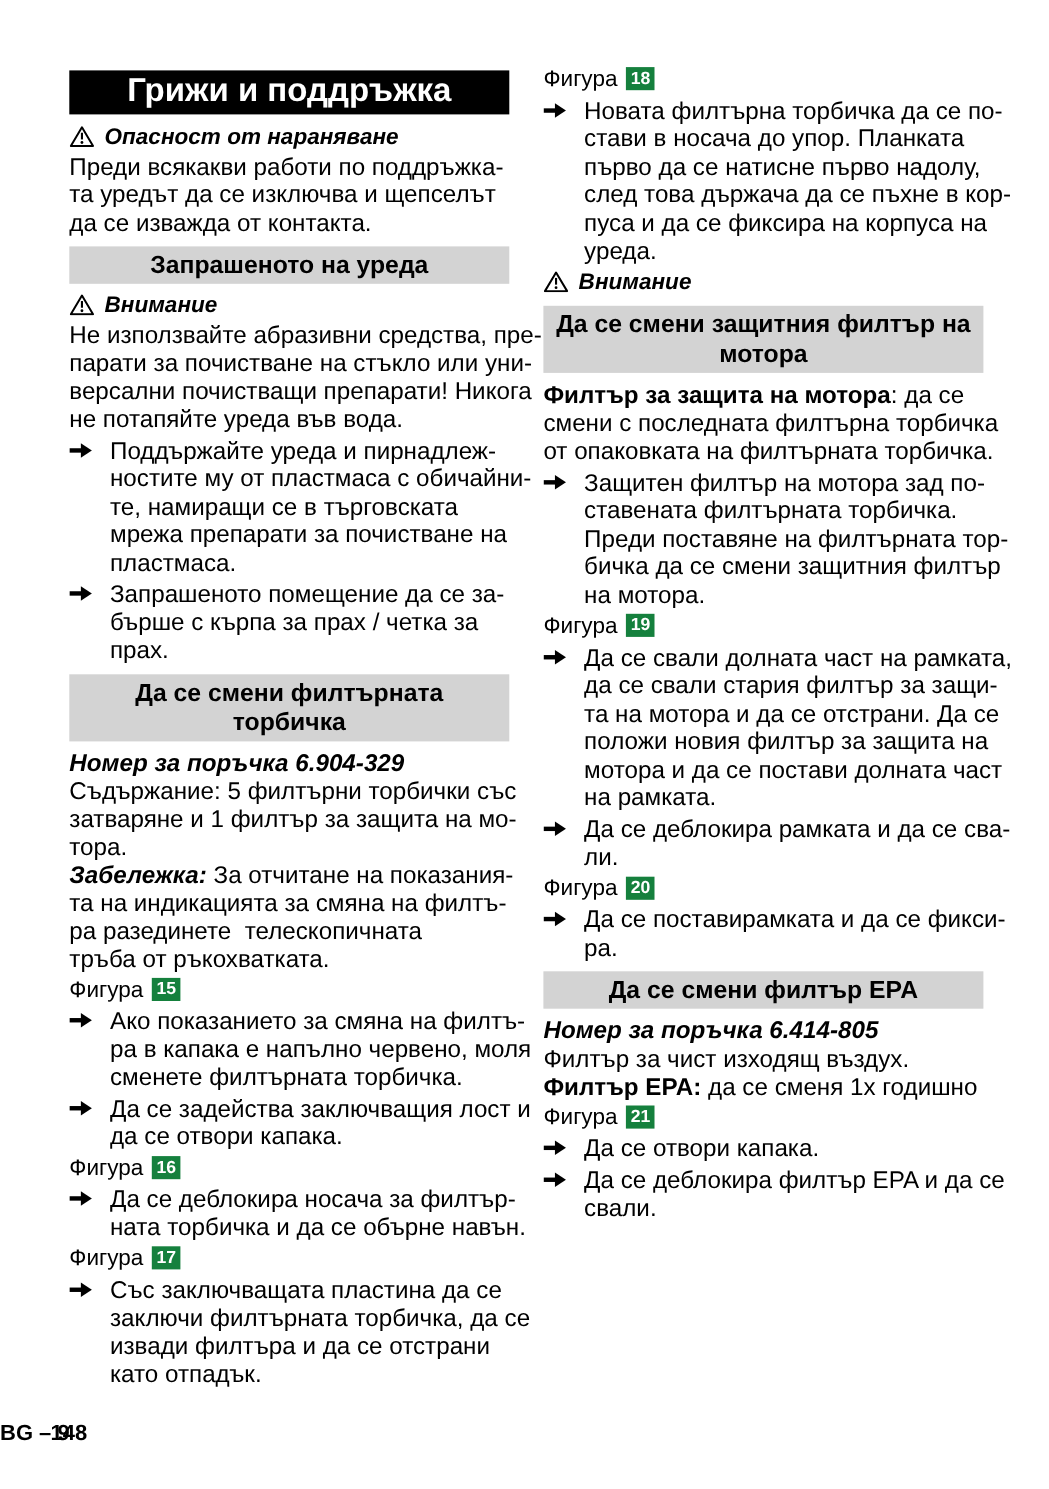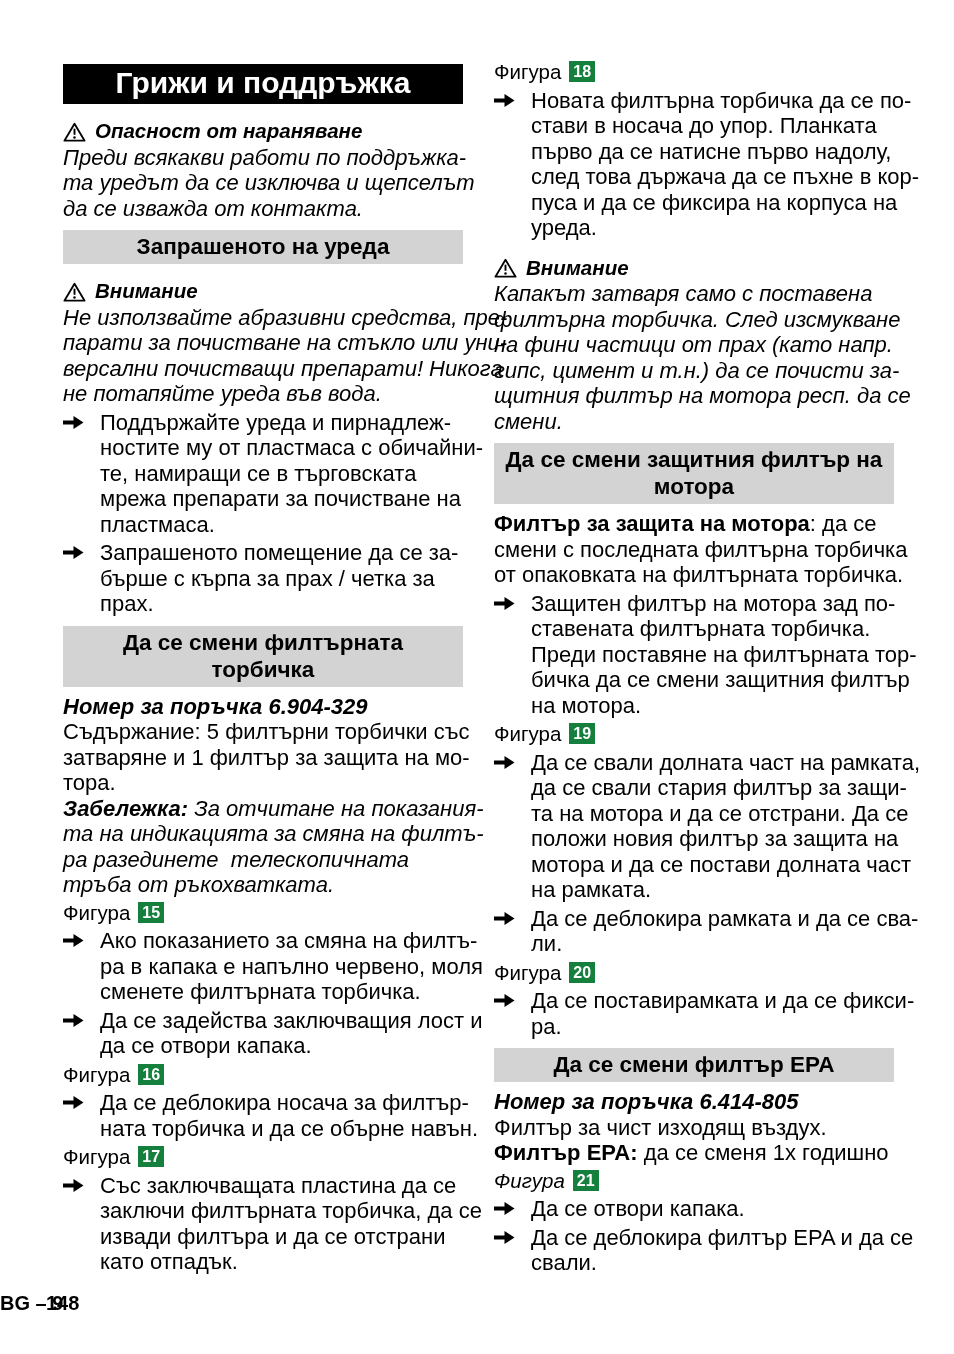--- a/index.html
+++ b/index.html
@@ -12,26 +12,26 @@
   .col-right{left:494px;top:57px;}
   .h1{
     background:#000;color:#fff;font-size:30px;font-weight:bold;text-align:center;
     padding:4px 0 6px;margin:0 0 8px 0;line-height:30px;
   }
   .h2{
     background:#d3d3d3;font-size:22.5px;line-height:27px;font-weight:bold;text-align:center;
     padding:3px 0 4px;margin:9px 0 7px;white-space:pre-line;
   }
   .p{font-size:22px;line-height:25.5px;white-space:pre;margin:0;}
-  .italic{font-style:italic;}
+  .italic{}
   .bolditalic{font-weight:bold;font-style:italic;}
   .bold{font-weight:bold;}
   .warning{
-    display:flex;align-items:center;gap:9px;font-size:20.5px;line-height:25.5px;
-    font-weight:bold;font-style:italic;margin:14px 0 1px;
+    display:flex;align-items:flex-start;gap:9px;font-size:20.5px;line-height:25.5px;
+    font-weight:bold;font-style:italic;margin:3px 0 1px;
   }
   .warn-icon{flex:0 0 auto;margin-top:2px;}
   .bullet{display:flex;margin:3px 0;}
   .bullet-arrow{flex:0 0 37px;padding-top:5px;}
   .fig{font-size:20.5px;line-height:25.5px;margin:2px 0;display:flex;align-items:center;gap:8px;}
   .fig-num{
     background:#15803d;color:#fff;font-weight:bold;font-style:normal;font-size:16px;
     line-height:1;padding:3px 4px 2px;display:inline-block;
   }
   .footer{position:absolute;top:1292px;left:0;width:954px;font-weight:bold;font-size:20px;}
@@ -188,26 +188,20 @@
 уреда.</p>
   </div>
 
   <div class="warning">
     <svg class="warn-icon" width="23" height="20">
         <use href="#sym-warn"></use>
       </svg>
     <span>Внимание</span>
   </div>
 
-  <p class="p italic">Капакът затваря само с поставена
-филтърна торбичка. След изсмукване
-на фини частици от прах (като напр.
-гипс, цимент и т.н.) да се почисти за-
-щитния филтър на мотора респ. да се
-смени.</p>
 
   <div class="h2">Да се смени защитния филтър на
 мотора</div>
 
   <p class="p"><span class="bold">Филтър за защита на мотора</span><span>: да се
 смени с последната филтърна торбичка
 от опаковката на филтърната торбичка.</span></p>
 
   <div class="bullet">
     <span class="bullet-arrow"><svg width="21" height="15">

